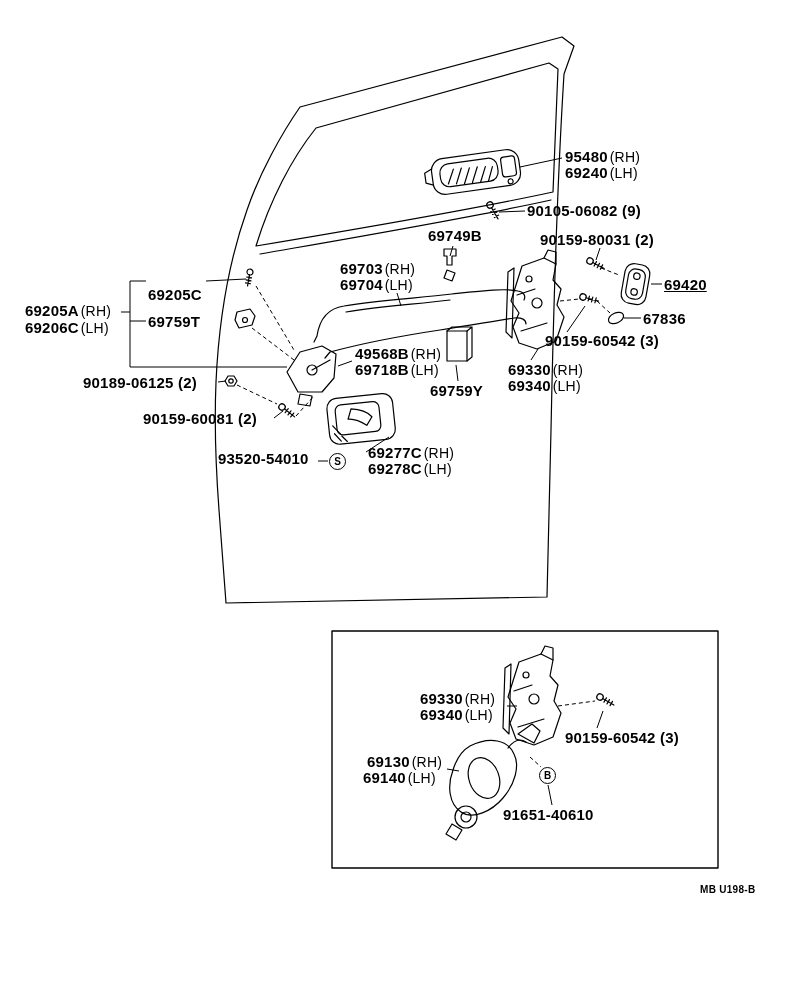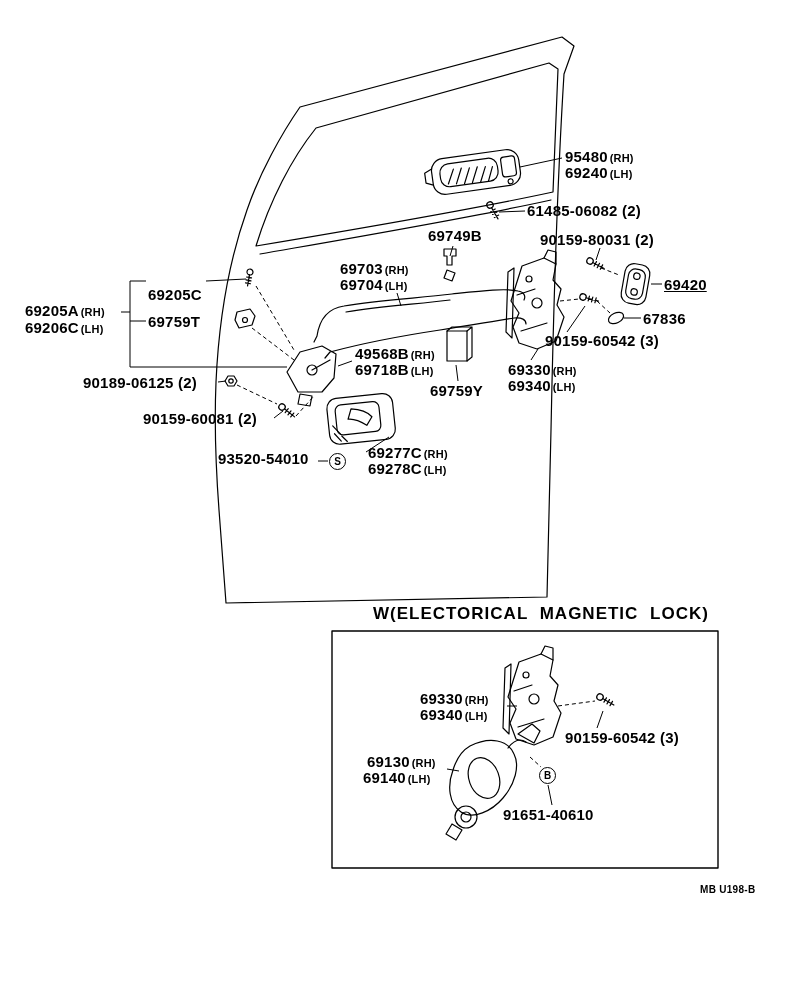--- a/index.html
+++ b/index.html
@@ -1,21 +1,21 @@
 <!DOCTYPE html>
 <html><head>
 <meta charset="utf-8">
 <style>
   html,body{margin:0;padding:0;background:#fff;}
   body{width:800px;height:1002px;font-family:"Liberation Sans",sans-serif;}
   #stage{position:relative;width:800px;height:1002px;background:#ffffff;overflow:hidden;}
   #art{position:absolute;left:0;top:0;}
   #label-layer{position:absolute;left:0;top:0;width:100%;height:100%;}
   .lbl{position:absolute;font-weight:bold;font-size:15px;line-height:16px;color:#000;white-space:nowrap;letter-spacing:.2px;}
-  .lbl .sfx{font-size:11px;font-weight:bold;margin-left:2px;margin-top:28px;}
+  .lbl .sfx{font-size:14px;font-weight:normal;margin-left:2px;margin-top:28px;}
   .lbl.circle{width:15px;height:15px;border:1.6px solid #000;border-radius:50%;font-size:10px;line-height:15px;text-align:center;letter-spacing:0;}
   .lbl.title{font-size:17px;letter-spacing:1px;word-spacing:6px;}
   .lbl.code{font-size:10px;letter-spacing:.3px;}
 </style>
 </head>
 <body>
 
 <div id="stage">
 
   <svg id="art" width="800" height="1002" viewBox="0 0 800 1002">
@@ -163,25 +163,24 @@
       <path d="M560,301 L579,299"></path>
       <path d="M597,301 L610,313"></path>
       <path d="M601,268 L619,275"></path>
       <path d="M558,706 L595,701"></path>
       <path d="M530,757 L541,767"></path>
     </g>
   </svg>
 
   <div id="label-layer">
 
-    <div class="lbl title" style="left:373px;top:606px;">W(ELECTORICAL MAGNETIC LOCK)</div>
     <div class="lbl code" style="left:700px;top:882px;">MB U198-B</div>
   <div class="lbl" style="left: 565px; top: 149px;"><span>95480</span><span class="sfx">(RH)</span></div>
       <div class="lbl" style="left: 565px; top: 165px;"><span>69240</span><span class="sfx">(LH)</span></div>
-      <div class="lbl" style="left: 527px; top: 203px;"><span>61485-06082 (2)</span></div>
+      <div class="lbl" style="left: 527px; top: 203px;"><span>90105-06082 (9)</span></div>
       <div class="lbl" style="left: 428px; top: 228px;"><span>69749B</span></div>
       <div class="lbl" style="left: 540px; top: 232px;"><span>90159-80031 (2)</span></div>
       <div class="lbl" style="left: 148px; top: 287px;"><span>69205C</span></div>
       <div class="lbl" style="left: 340px; top: 261px;"><span>69703</span><span class="sfx">(RH)</span></div>
       <div class="lbl" style="left: 340px; top: 277px;"><span>69704</span><span class="sfx">(LH)</span></div>
       <div class="lbl" style="left: 664px; top: 277px; text-decoration: underline;"><span>69420</span></div>
       <div class="lbl" style="left: 25px; top: 303px;"><span>69205A</span><span class="sfx">(RH)</span></div>
       <div class="lbl" style="left: 25px; top: 320px;"><span>69206C</span><span class="sfx">(LH)</span></div>
       <div class="lbl" style="left: 148px; top: 314px;"><span>69759T</span></div>
       <div class="lbl" style="left: 643px; top: 311px;"><span>67836</span></div>

